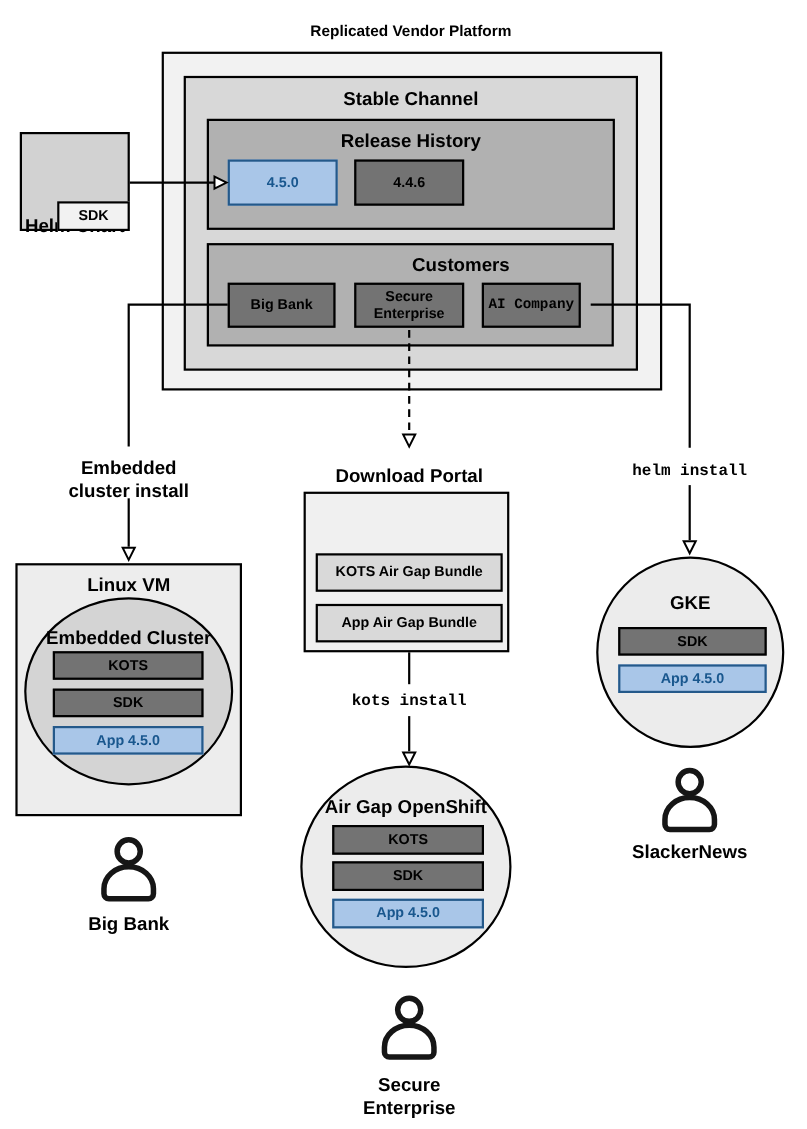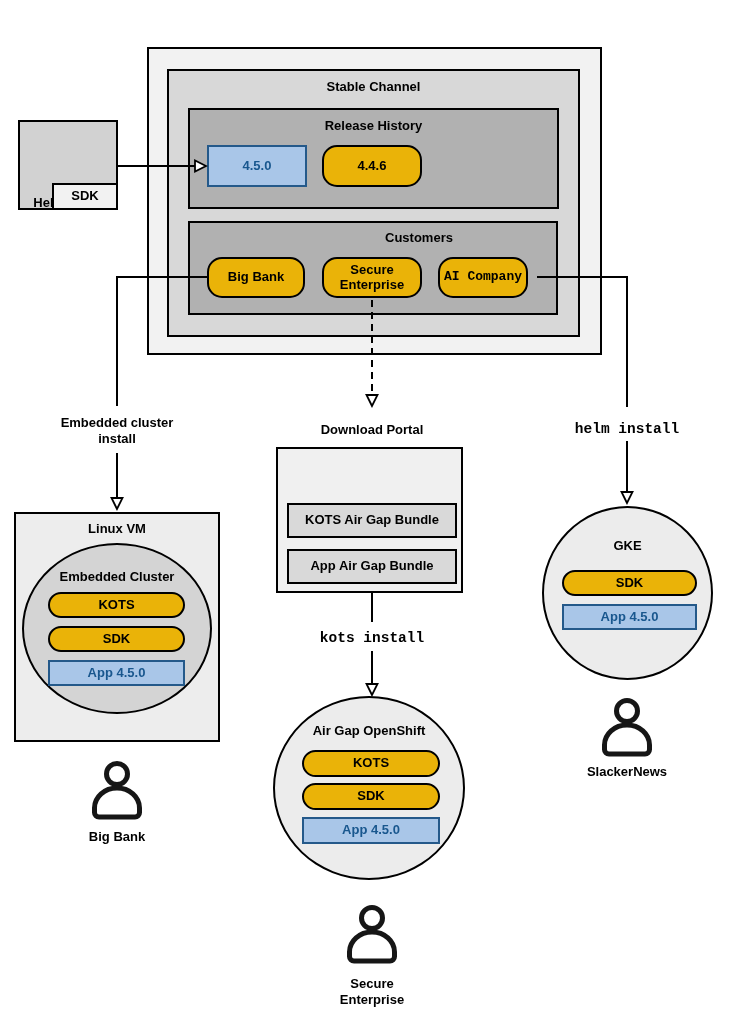--- a/index.html
+++ b/index.html
@@ -1,43 +1,44 @@
 <!DOCTYPE html>
 <html><head>
 <meta charset="utf-8">
 <style>
   html,body{margin:0;padding:0;background:#fff;}
   body{font-family:"Liberation Sans", sans-serif;}
   #canvas{position:relative;width:734px;height:1026px;background:#fff;overflow:hidden;}
   .box{position:absolute;border:2px solid #000;box-sizing:border-box;}
-  .lbl{position:absolute;font-weight:bold;font-size:13px;color:#000;text-align:center;line-height:1.25;}
+  .lbl{position:absolute;font-weight:bold;font-size:17px;color:#000;text-align:center;line-height:1.25;}
   .cell{display:flex;align-items:center;justify-content:center;font-weight:bold;font-size:13px;line-height:1.15;text-align:center;color:#000;}
   .mono{font-family:"Liberation Mono","DejaVu Sans Mono",monospace;font-size:14.5px;}
   .ellipse{border-radius:50%;}
   .hl{background:#a9c6e8;border-color:#24598a;color:#19578e;}
   .fill-platform{background:#f2f2f2;}
   .fill-channel{background:#d8d8d8;}
   .fill-dark{background:#b1b1b1;}
-  .fill-white{background:#eab308;border-radius:15px;}
+  .fill-white{background:#737373;}
   .fill-helm{background:#d2d2d2;}
   .fill-vm{background:#ededed;}
   .fill-ec{background:#d4d4d4;}
   .fill-portal{background:#f0f0f0;}
   .fill-portal-item{background:#d9d9d9;}
   .fill-circle{background:#ececec;}
   #connectors{position:absolute;left:0;top:0;z-index:20;pointer-events:none;}
   #connectors .ln{fill:none;stroke:#000;stroke-width:2;}
   #connectors .ah{fill:#fff;stroke:#000;stroke-width:1.8;stroke-linejoin:miter;}
   .person{position:absolute;z-index:5;}
 </style>
 </head>
 <body>
 
 <div id="canvas">
 
+  <div class="lbl" style="left:147px;top:20px;width:453px;font-size:14px;">Replicated Vendor Platform</div>
 
   <div class="box fill-platform" style="left:147px;top:47px;width:455px;height:308px;"></div>
 
   <div class="box fill-channel" style="left:167px;top:69px;width:413px;height:268px;"></div>
   <div class="lbl" style="left:167px;top:79px;width:413px;">Stable Channel</div>
 
   <div class="box fill-dark" style="left:188px;top:108px;width:371px;height:101px;"></div>
   <div class="lbl" style="left:188px;top:118px;width:371px;">Release History</div>
   <div class="box cell hl" style="left: 207px; top: 145px; width: 100px; height: 42px; background: rgb(169, 198, 232); border-color: rgb(36, 89, 138); color: rgb(25, 87, 142);">4.5.0</div>
   <div class="box cell fill-white" style="left:322px;top:145px;width:100px;height:42px;">4.4.6</div>

